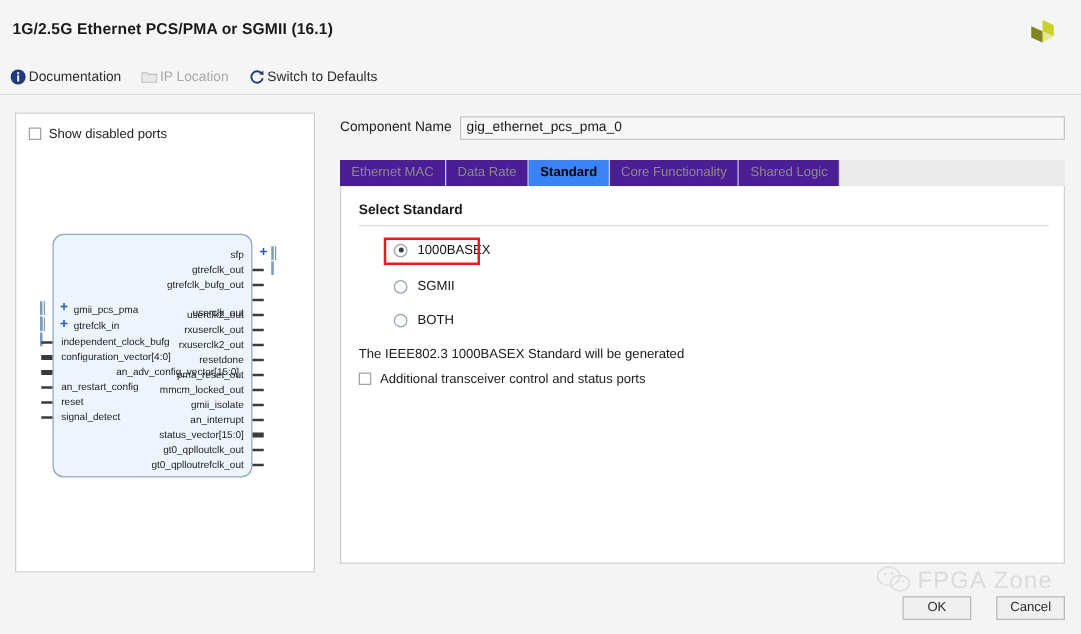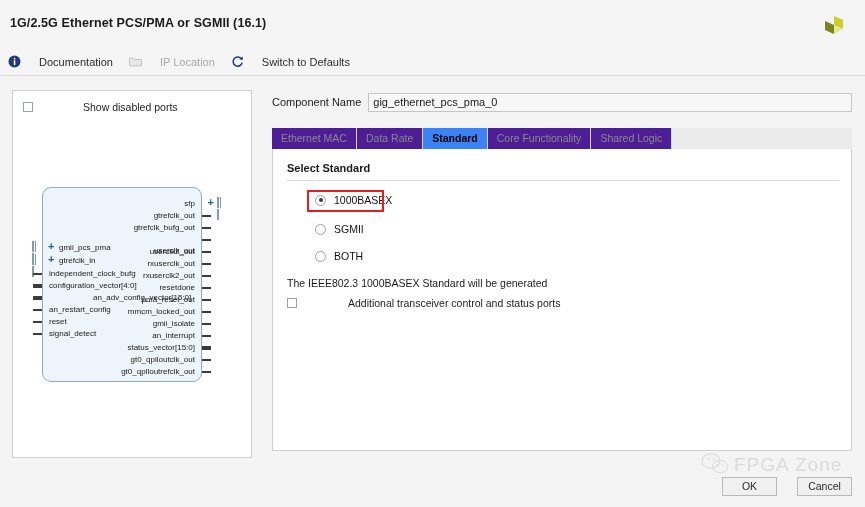--- a/index.html
+++ b/index.html
@@ -19,36 +19,36 @@
     border-bottom:1px solid #dcdcdc;
     box-sizing:border-box;
   }
   #title{
     position:absolute;left:10px;top:16px;
     font-size:12.5px;font-weight:bold;color:#1a1a1a;
     letter-spacing:0.1px;
   }
   #logo{position:absolute;right:14px;top:12px;width:34px;height:30px;}
   #toolbar{position:absolute;left:8px;top:55px;display:flex;align-items:center;gap:16px;}
-  .tb-item{display:flex;align-items:center;gap:18px;font-size:11px;color:#2b2b2b;cursor:pointer;}
+  .tb-item{display:flex;align-items:center;gap:2px;font-size:11px;color:#2b2b2b;cursor:pointer;}
   .tb-item.disabled{color:#a8a8a8;}
   .tb-ico{width:13px;height:13px;display:block;}
   
   #left-panel{
     position:absolute;left:12px;top:90px;width:240px;height:368px;
     background:#ffffff;border:1px solid #cfcfcf;box-sizing:border-box;
   }
   #show-disabled{
     position:absolute;left:10px;top:10px;display:flex;align-items:center;gap:6px;cursor:pointer;
   }
   .cb{
     width:10px;height:10px;border:1px solid #9aa3ab;background:#fff;
     display:inline-block;box-sizing:border-box;flex:0 0 auto;
   }
-  .cb-lbl{font-size:10.5px;color:#222;margin-left:44px;}
+  .cb-lbl{font-size:10.5px;color:#222;}
   
   #symbol{
     position:absolute;left:29px;top:96px;width:160px;height:195px;
     background:#eef4fb;border:1px solid #8fa9c6;border-radius:9px;box-sizing:border-box;
   }
   .prt{position:absolute;font-size:8px;color:#1a1a1a;white-space:nowrap;line-height:9px;}
   .prt.out{right:6px;text-align:right;}
   .prt.in{left:6px;text-align:left;}
   .pin{position:absolute;height:1.6px;background:#3b3b3b;}
   .pin.bus{height:4px;}

